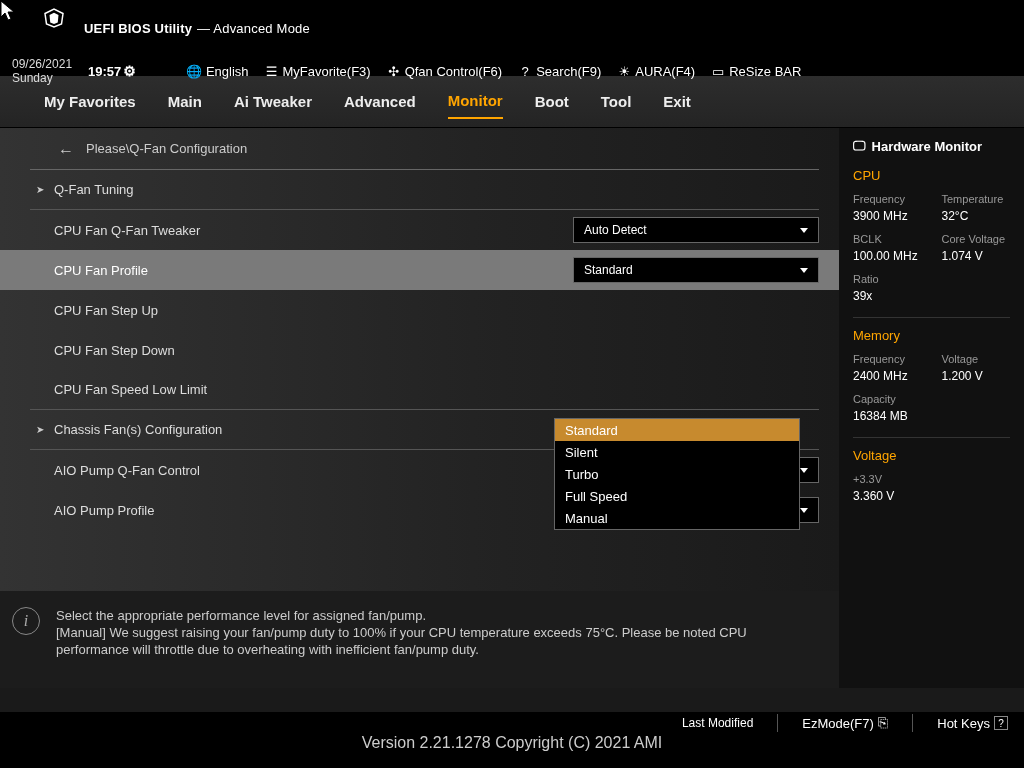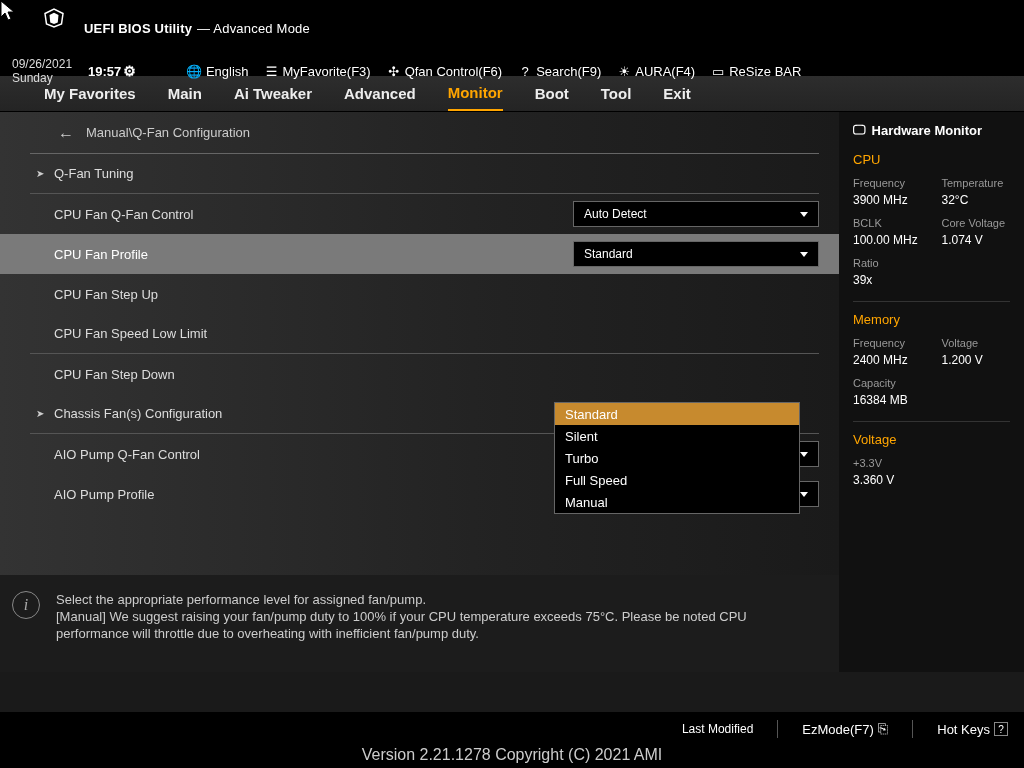--- a/index.html
+++ b/index.html
@@ -14,21 +14,21 @@
 .hdr-row2 { display:flex; align-items:center; height:40px; gap:16px;margin-top:21px; }
 .dt-blk { line-height:14px; }
 .dt-blk .d1 { font-size:12px; color:#ddd; }
 .dt-blk .d2 { font-size:12px; color:#ddd; }
 .clock { font-size:28px; font-weight:bold; color:#fff; display:flex; align-items:center; gap:2px; }
 .gear { font-size:14px; }
 .tool-item { display:flex; align-items:center; gap:4px; color:#fff; font-size:12px; cursor:pointer; }
 .tool-item .ic { width:14px; height:14px; display:inline-flex; align-items:center; justify-content:center; }
 
 
-.tabs { height:36px; display:flex; align-items:center; gap:32px; padding:0 44px; background:linear-gradient(#2d2d2d,#242424); border-bottom:1px solid #000; }
+.tabs { height:52px; display:flex; align-items:center; gap:32px; padding:0 44px; background:linear-gradient(#2d2d2d,#242424); border-bottom:1px solid #000; }
 .tab { font-size:15px; font-weight:bold; color:#eee; cursor:pointer; padding:8px 0; }
 .tab.active { color:#ffa500; border-bottom:2px solid #ffa500; }
 
 
 .body { display:flex; height:560px; }
 .main { flex:1; padding:0 0 0 0; background:linear-gradient(to right,#333 0%,#222 60%,#1a1a1a 100%); position:relative; }
 .crumb { display:flex; align-items:center; gap:12px; padding:14px 28px; border-bottom:1px solid #666; margin:0 20px 0 30px; height:42px; }
 .back-arrow { font-size:16px; cursor:pointer; }
 .crumb-text { font-size:13px; }
 
@@ -62,21 +62,21 @@
 .side-sec { margin-bottom:14px; }
 .side-sec-title { color:#ffa500; font-size:13px; margin-bottom:10px; }
 .side-grid { display:flex; gap:20px; margin-bottom:10px; }
 .side-col { flex:1; }
 .s-lbl { font-size:11px; color:#999; margin-bottom:4px; }
 .s-val { font-size:12px; color:#fff; }
 .side-hr { border:none; border-top:1px solid #333; margin:10px 0; }
 
 
 .footer { position:absolute; bottom:0; left:0; right:0; height:56px; background:#000; display:flex; flex-direction:column; }
-.foot-row1 { display:flex; align-items:center; justify-content:flex-end; gap:24px; padding:8px 16px; }
+.foot-row1 { display:flex; align-items:center; justify-content:flex-end; gap:24px; padding:2px 16px; }
 .foot-item { font-size:12px; color:#fff; display:flex; align-items:center; gap:4px; cursor:pointer; }
 .foot-sep { width:1px; height:18px; background:#555; }
 .foot-row2 { text-align:center; font-size:16px; color:#ccc; padding-bottom:6px; }
 .sqbox { display:inline-flex; width:14px; height:14px; border:1px solid #888; align-items:center; justify-content:center; font-size:10px; }
 
 
 .cursor { position:absolute; top:0; left:0; z-index:100; pointer-events:none; }
 
 svg { display:block; }
 </style>
@@ -142,53 +142,53 @@
   <div class="tab active">Monitor</div>
   <div class="tab">Boot</div>
   <div class="tab">Tool</div>
   <div class="tab">Exit</div>
 </div>
 
 <div class="body">
   <div class="main">
     <div class="crumb">
       <span class="back-arrow">←</span>
-      <span class="crumb-text">Manual\Q-Fan Configuration</span>
+      <span class="crumb-text">Please\Q-Fan Configuration</span>
     </div>
     <div class="list">
 
       <div class="item">
         <span class="arrow">➤</span>
         <span class="item-label">Q-Fan Tuning</span>
       </div>
 
       <div class="item noborder">
-        <span class="item-label">CPU Fan Q-Fan Control</span>
+        <span class="item-label">CPU Fan Q-Fan Tweaker</span>
         <div class="dd">
           <span class="dd-val">Auto Detect</span>
             <span class="caret"></span>
         </div>
       </div>
 
       <div class="item selected">
         <span class="item-label">CPU Fan Profile</span>
         <div class="dd">
           <span class="dd-val">Standard</span>
             <span class="caret"></span>
         </div>
       </div>
 
       <div class="item noborder sub">
         <span class="item-label">CPU Fan Step Up</span>
       </div>
+      <div class="item noborder sub">
+        <span class="item-label">CPU Fan Step Down</span>
+      </div>
       <div class="item sub">
         <span class="item-label">CPU Fan Speed Low Limit</span>
-      </div>
-      <div class="item noborder sub">
-        <span class="item-label">CPU Fan Step Down</span>
       </div>
 
       <div class="item">
         <span class="arrow">➤</span>
         <span class="item-label">Chassis Fan(s) Configuration</span>
       </div>
 
       <div class="item noborder">
         <span class="item-label">AIO Pump Q-Fan Control</span>
         <div class="dd">

